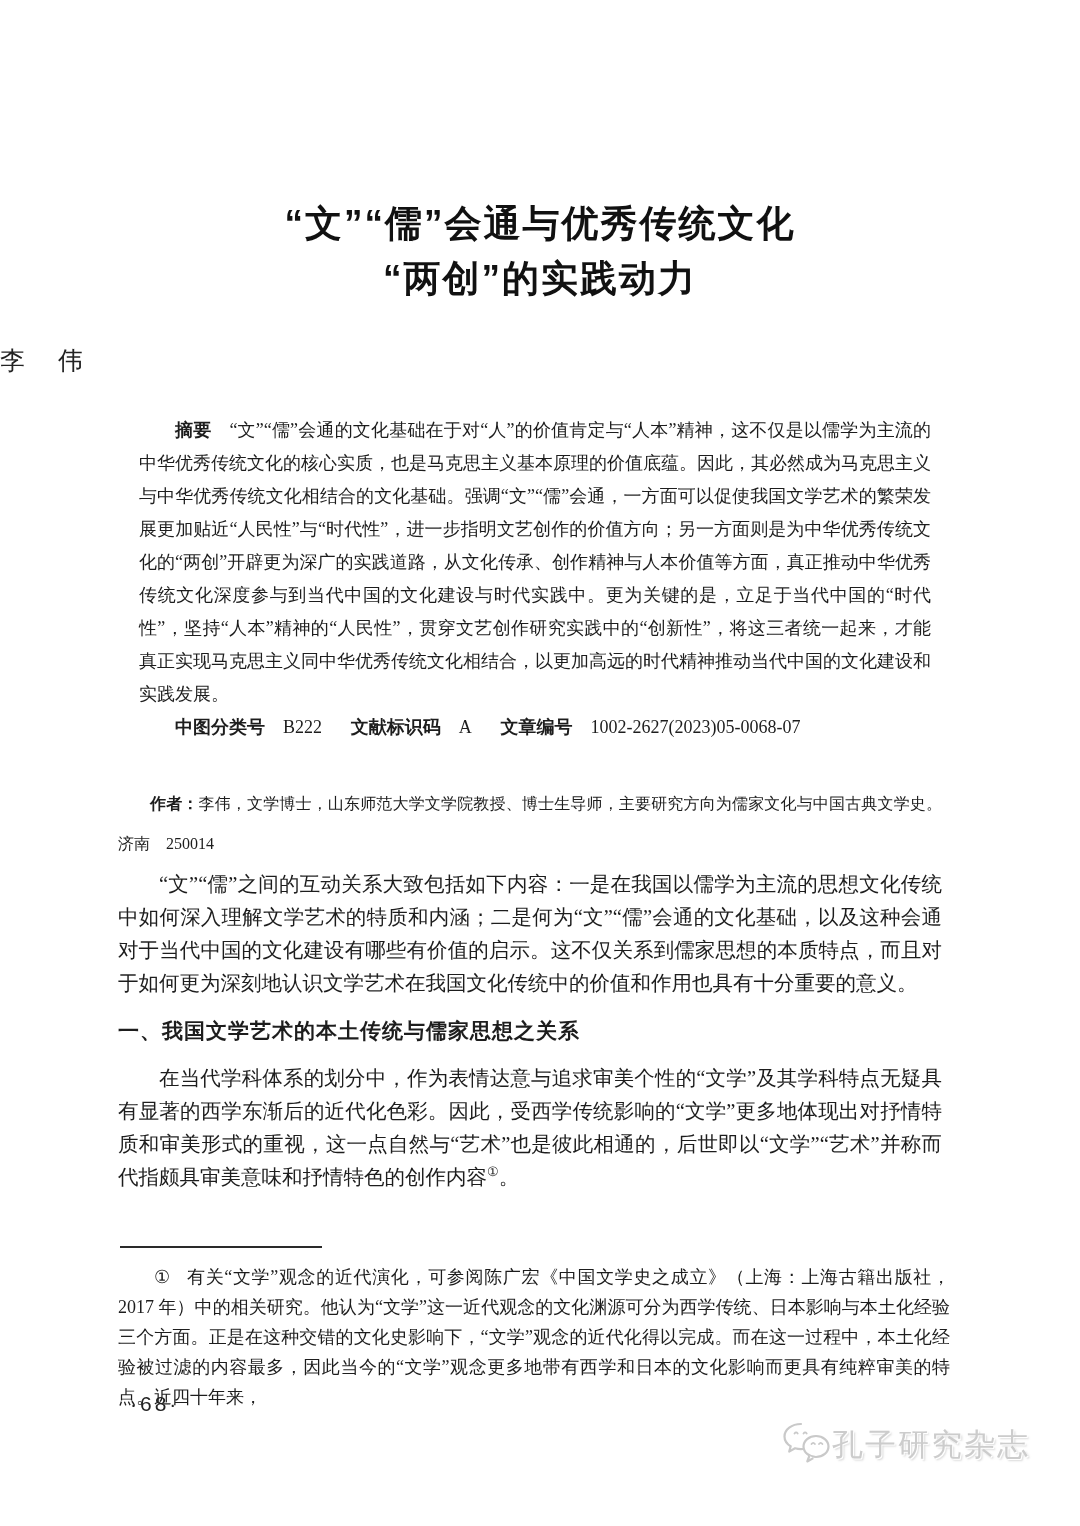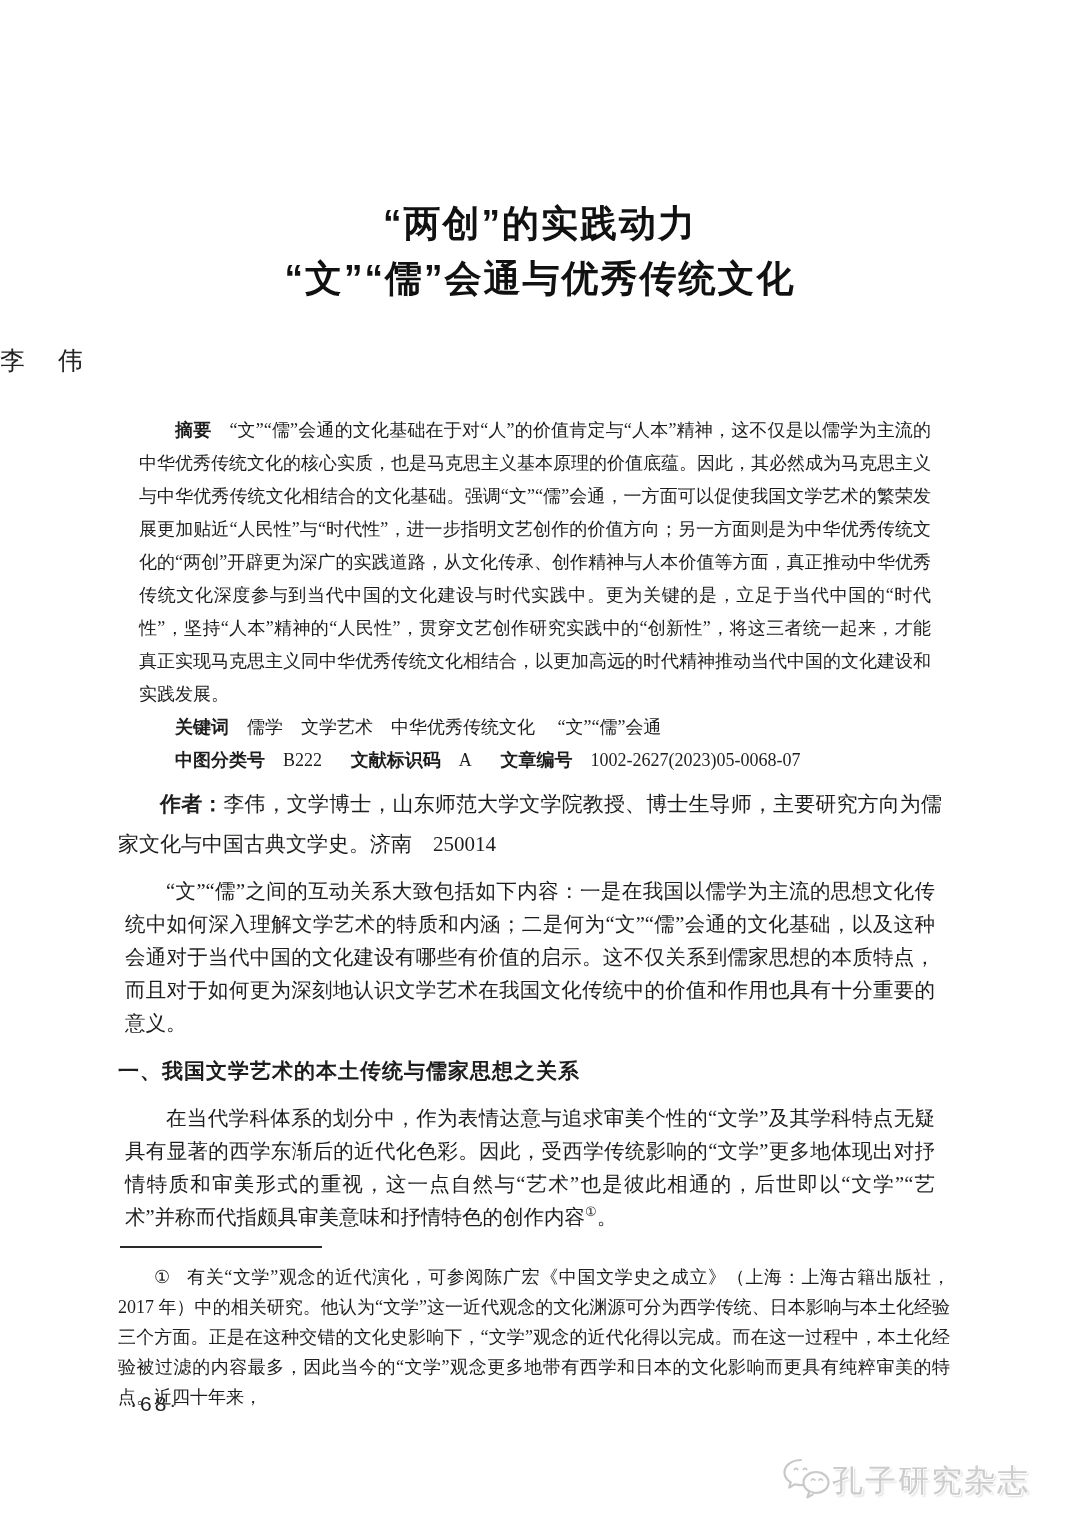--- a/index.html
+++ b/index.html
@@ -39,32 +39,32 @@
   .abstract-section p { margin:0; text-indent:2em; }
   .label { font-weight:bold; }
   .abstract-label { margin-right:1em; }
   .meta-line { text-indent:2em; }
   .meta-line .label { margin-right:1em; }
   .meta-line .value { margin-right:1.6em; }
 
   
   .author-note {
     position:absolute; top:784px; left:118px; width:824px;
-    font-size:21px; line-height:40px;
+    font-size:16px; line-height:40px;
     text-align:justify;
   }
   .author-note p { margin:0; text-indent:2em; }
 
   
   .body-section {
     position:absolute; top:868px; left:118px; width:824px;
     font-size:20.5px; line-height:33px;
     text-align:justify;
   }
-  .body-section p { margin:7px; text-indent:2em; }
+  .body-section p { margin:0; text-indent:2em; }
   .section-heading {
     text-align:left; text-indent:0 !important;
     font-weight:bold; font-size:21px; letter-spacing:1px;
     margin:15px 0 14px !important;
   }
   .ref-mark { font-size:13px; vertical-align:super; line-height:0; }
 
   
   .footnote-section {
     position:absolute; top:1246px; left:118px; width:832px;
@@ -81,47 +81,46 @@
   .page-number {
     position:absolute; top:1392px; left:130px;
     font-size:21px; letter-spacing:3px;
     font-family:"Liberation Sans","DejaVu Sans",sans-serif;
     color:#222;
     text-align:right;
   }
 
   
   .watermark {
-    position:absolute; top:1458px; right:50px;
+    position:absolute; top:1422px; right:50px;
     display:flex; align-items:center; 
     color:#c7c7c7;
   }
   .watermark-text {
     font-size:31px; letter-spacing:2px;
     font-family:"Liberation Sans","DejaVu Sans",sans-serif;
     color:#cccccc;
     text-shadow:1px 1px 0 #ffffff, 2px 2px 2px rgba(170,170,170,0.45);
   }
   .wechat-icon { display:block; }
 </style>
 </head>
 <body>
 
 <div class="page">
 
   <div class="title-block">
+    <div>“文”“儒”会通与优秀传统文化</div>
     <div>“两创”的实践动力</div>
-    <div>“文”“儒”会通与优秀传统文化</div>
   </div>
 
   <div class="author-name">李　伟</div>
 
   <div class="abstract-section">
     <p><span class="label abstract-label">摘要</span><span>“文”“儒”会通的文化基础在于对“人”的价值肯定与“人本”精神，这不仅是以儒学为主流的中华优秀传统文化的核心实质，也是马克思主义基本原理的价值底蕴。因此，其必然成为马克思主义与中华优秀传统文化相结合的文化基础。强调“文”“儒”会通，一方面可以促使我国文学艺术的繁荣发展更加贴近“人民性”与“时代性”，进一步指明文艺创作的价值方向；另一方面则是为中华优秀传统文化的“两创”开辟更为深广的实践道路，从文化传承、创作精神与人本价值等方面，真正推动中华优秀传统文化深度参与到当代中国的文化建设与时代实践中。更为关键的是，立足于当代中国的“时代性”，坚持“人本”精神的“人民性”，贯穿文艺创作研究实践中的“创新性”，将这三者统一起来，才能真正实现马克思主义同中华优秀传统文化相结合，以更加高远的时代精神推动当代中国的文化建设和实践发展。</span></p>
-    <p class="meta-line"><span class="label">关键词</span><span>儒学　文学艺术　中华优秀传统文化　 “文”“儒”会通</span></p>
     <p class="meta-line"><span class="label">中图分类号</span><span class="value">B222</span><span class="label">文献标识码</span><span class="value">A</span><span class="label">文章编号</span><span class="value">1002-2627(2023)05-0068-07</span></p>
   </div>
 
   <div class="author-note">
     <p><span class="label">作者：</span><span>李伟，文学博士，山东师范大学文学院教授、博士生导师，主要研究方向为儒家文化与中国古典文学史。济南　250014</span></p>
   </div>
 
   <div class="body-section">
     <p>“文”“儒”之间的互动关系大致包括如下内容：一是在我国以儒学为主流的思想文化传统中如何深入理解文学艺术的特质和内涵；二是何为“文”“儒”会通的文化基础，以及这种会通对于当代中国的文化建设有哪些有价值的启示。这不仅关系到儒家思想的本质特点，而且对于如何更为深刻地认识文学艺术在我国文化传统中的价值和作用也具有十分重要的意义。</p>
     <p class="section-heading">一、我国文学艺术的本土传统与儒家思想之关系</p>

